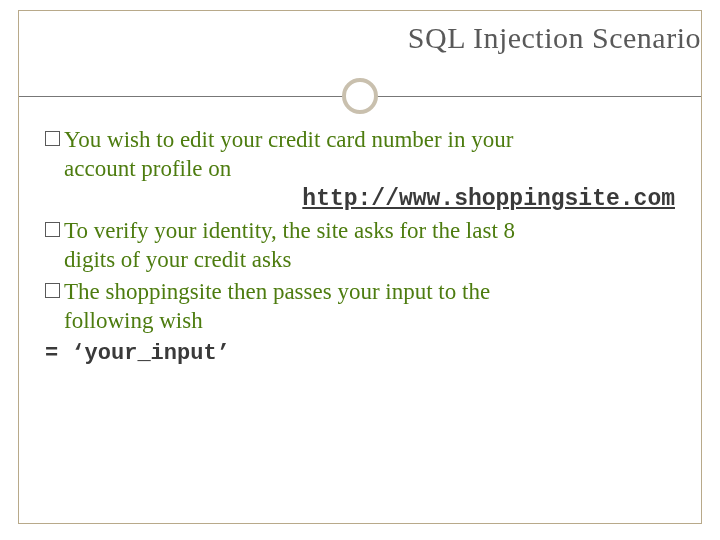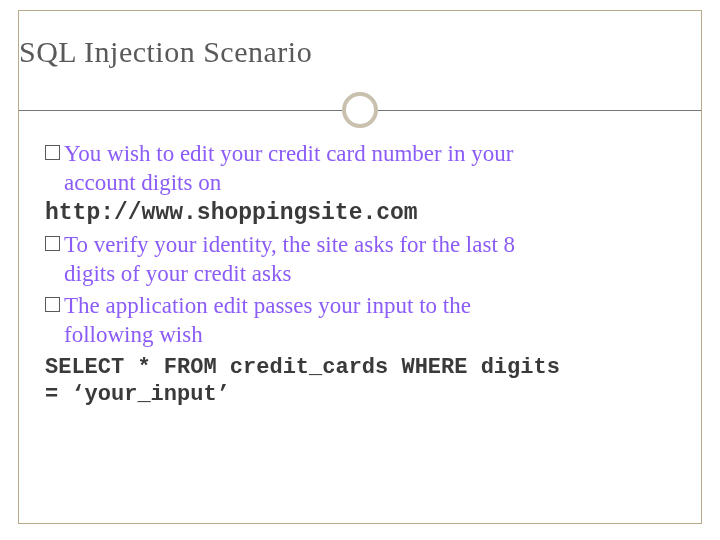--- a/index.html
+++ b/index.html
@@ -11,25 +11,25 @@
     position: relative;
   }
   .slide {
     position: absolute;
     left: 18px; top: 10px;
     width: 684px; height: 514px;
     border: 1px solid #b8a98a;
     background: #fff;
   }
   .title {
-    text-align: left;
+    text-align: right;
     font-size: 30px;
     font-weight: 400;
     color: #595959;
-    margin-top: 24px;
+    margin-top: 10px;
     letter-spacing: 0.5px;
   }
   .divider-wrap {
     position: relative;
     height: 46px;
     margin-top: 18px;
   }
   .divider-line {
     position: absolute;
     left: 0; right: 0; top: 50%;
@@ -57,29 +57,30 @@
     flex: 0 0 auto;
     width: 15px; height: 15px;
     border: 1.5px solid #595959;
     margin-top: 6px;
     margin-right: 4px;
   }
   .bullet-text {
     flex: 1 1 auto;
     font-size: 23px;
     line-height: 1.28;
-    color: #8b5cf6;
+    color: #4d7c0f;
   }
   .mono-line {
     font-family: 'Courier New', Courier, monospace;
     font-size: 23px;
     color: #3a3a3a;
-    text-align: left;
+    text-align: right;
     margin: 2px 0 4px 0;
     font-weight: bold;
+    text-decoration: underline;
   }
   .mono-block {
     font-family: 'Courier New', Courier, monospace;
     font-size: 22px;
     color: #3a3a3a;
     margin-top: 4px;
     line-height: 1.25;
     font-weight: bold;
   }
   .mono-block .l2 { text-align: left; }
@@ -95,41 +96,40 @@
     <div class="divider-line"></div>
     <div class="divider-ring"></div>
   </div>
 
   <div class="content">
 
     <div class="bullet-row">
       <div class="bullet-box"></div>
       <div class="bullet-text">
         <span>You wish to edit your credit card number in your</span><br>
-        <span>account digits on</span>
+        <span>account profile on</span>
       </div>
     </div>
 
     <div class="mono-line">http://www.shoppingsite.com</div>
 
     <div class="bullet-row">
       <div class="bullet-box"></div>
       <div class="bullet-text">
         <span>To verify your identity, the site asks for the last 8</span><br>
         <span>digits of your credit asks</span>
       </div>
     </div>
 
     <div class="bullet-row">
       <div class="bullet-box"></div>
       <div class="bullet-text">
-        <span>The application edit passes your input to the</span><br>
+        <span>The shoppingsite then passes your input to the</span><br>
         <span>following wish</span>
       </div>
     </div>
 
     <div class="mono-block">
-      <div>SELECT * FROM credit_cards WHERE digits</div>
       <div class="l2">= ‘your_input’</div>
     </div>
 
   </div>
 </div>
 
 </body></html>

